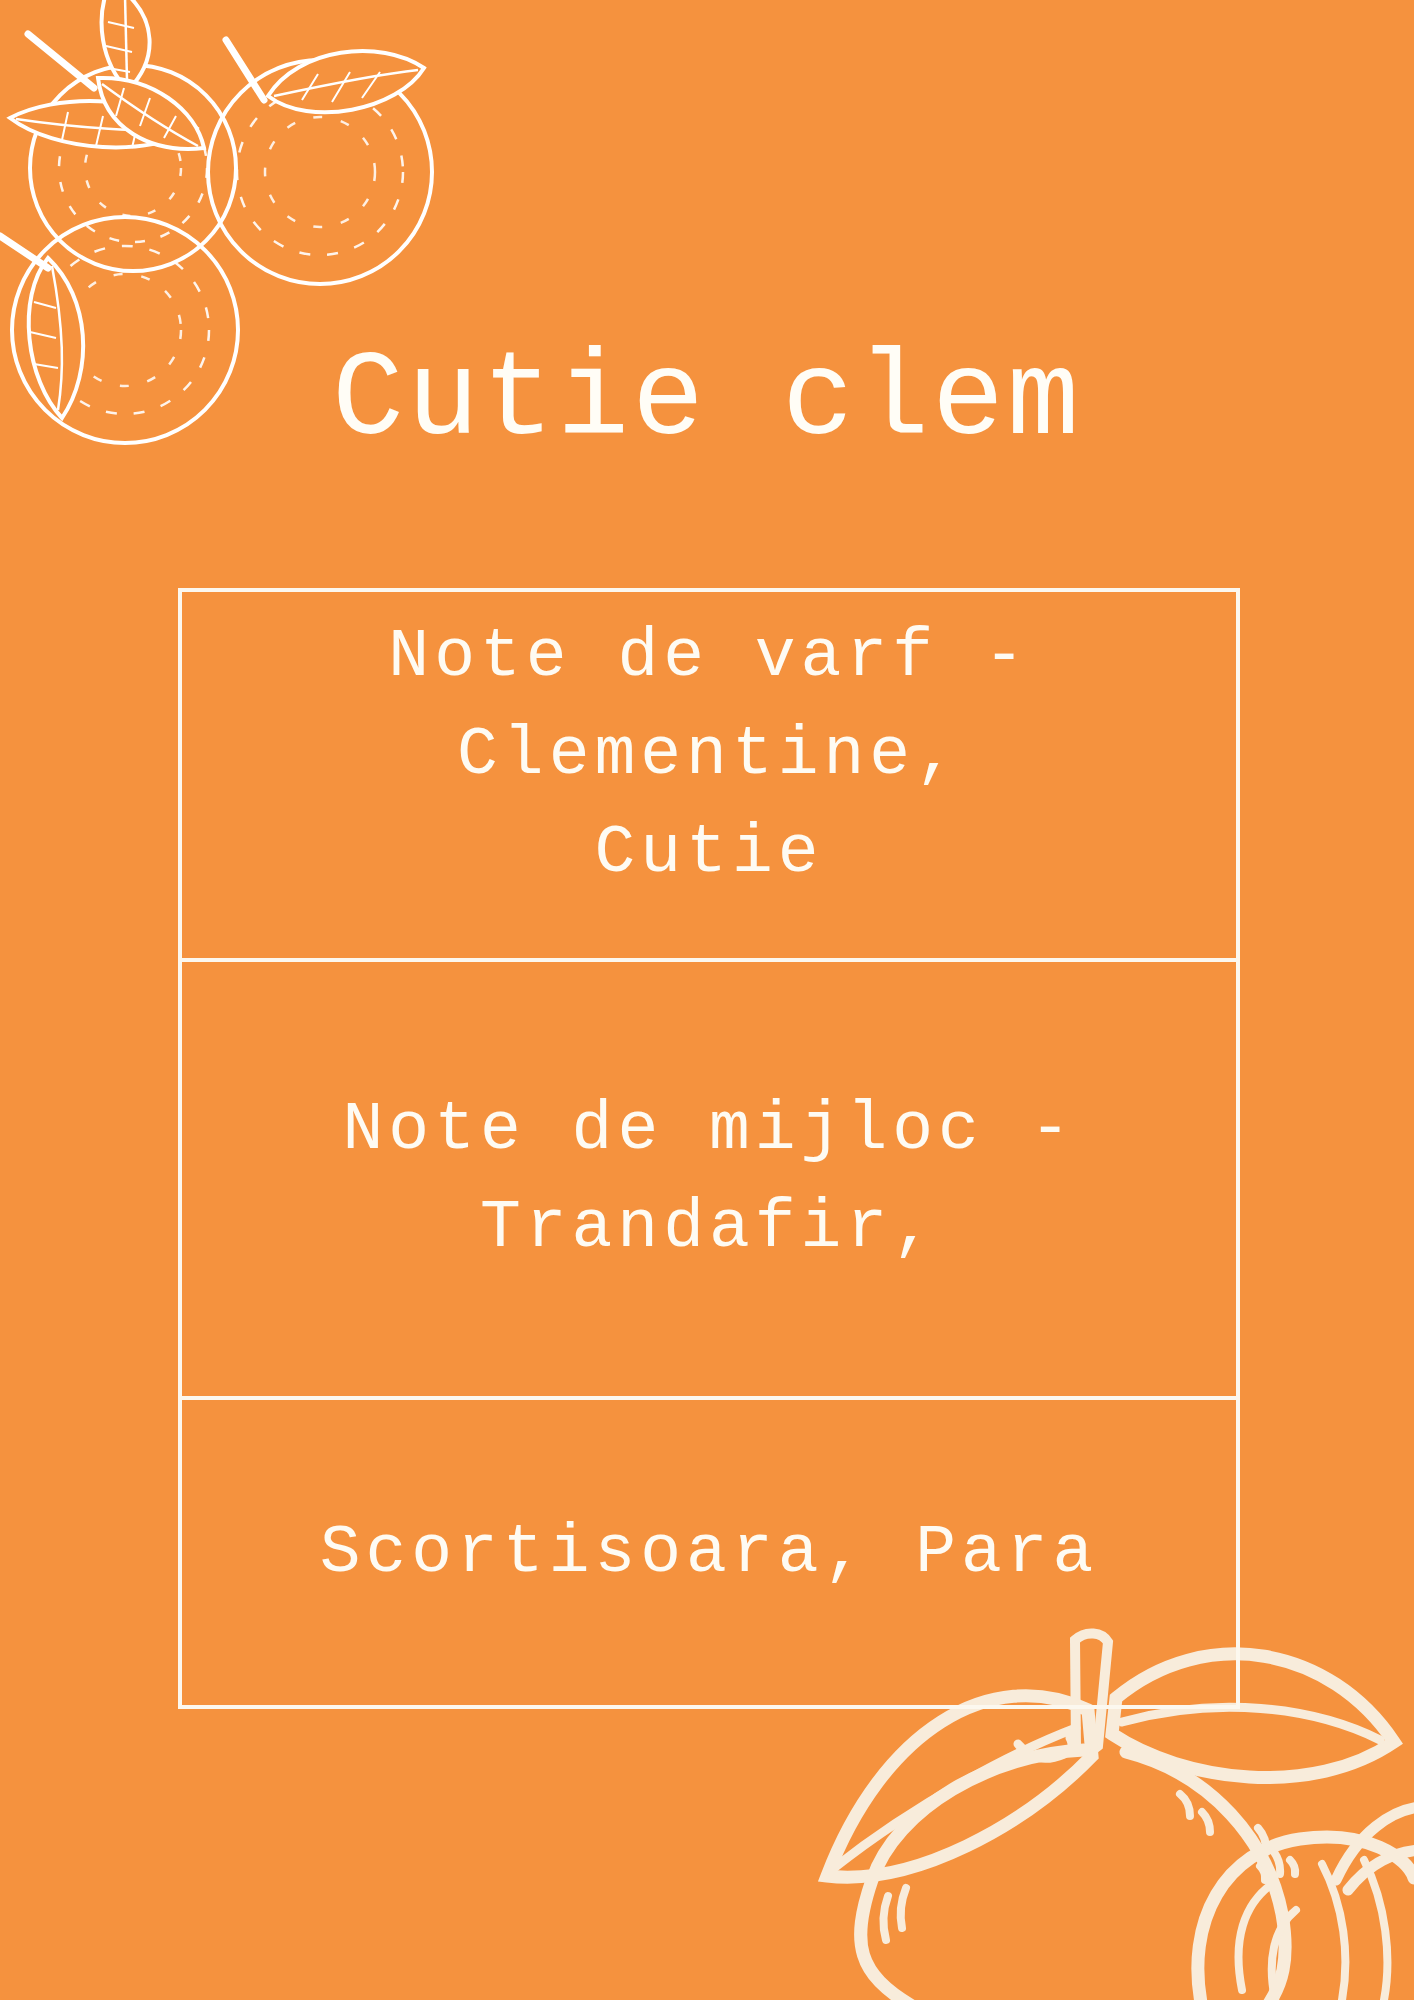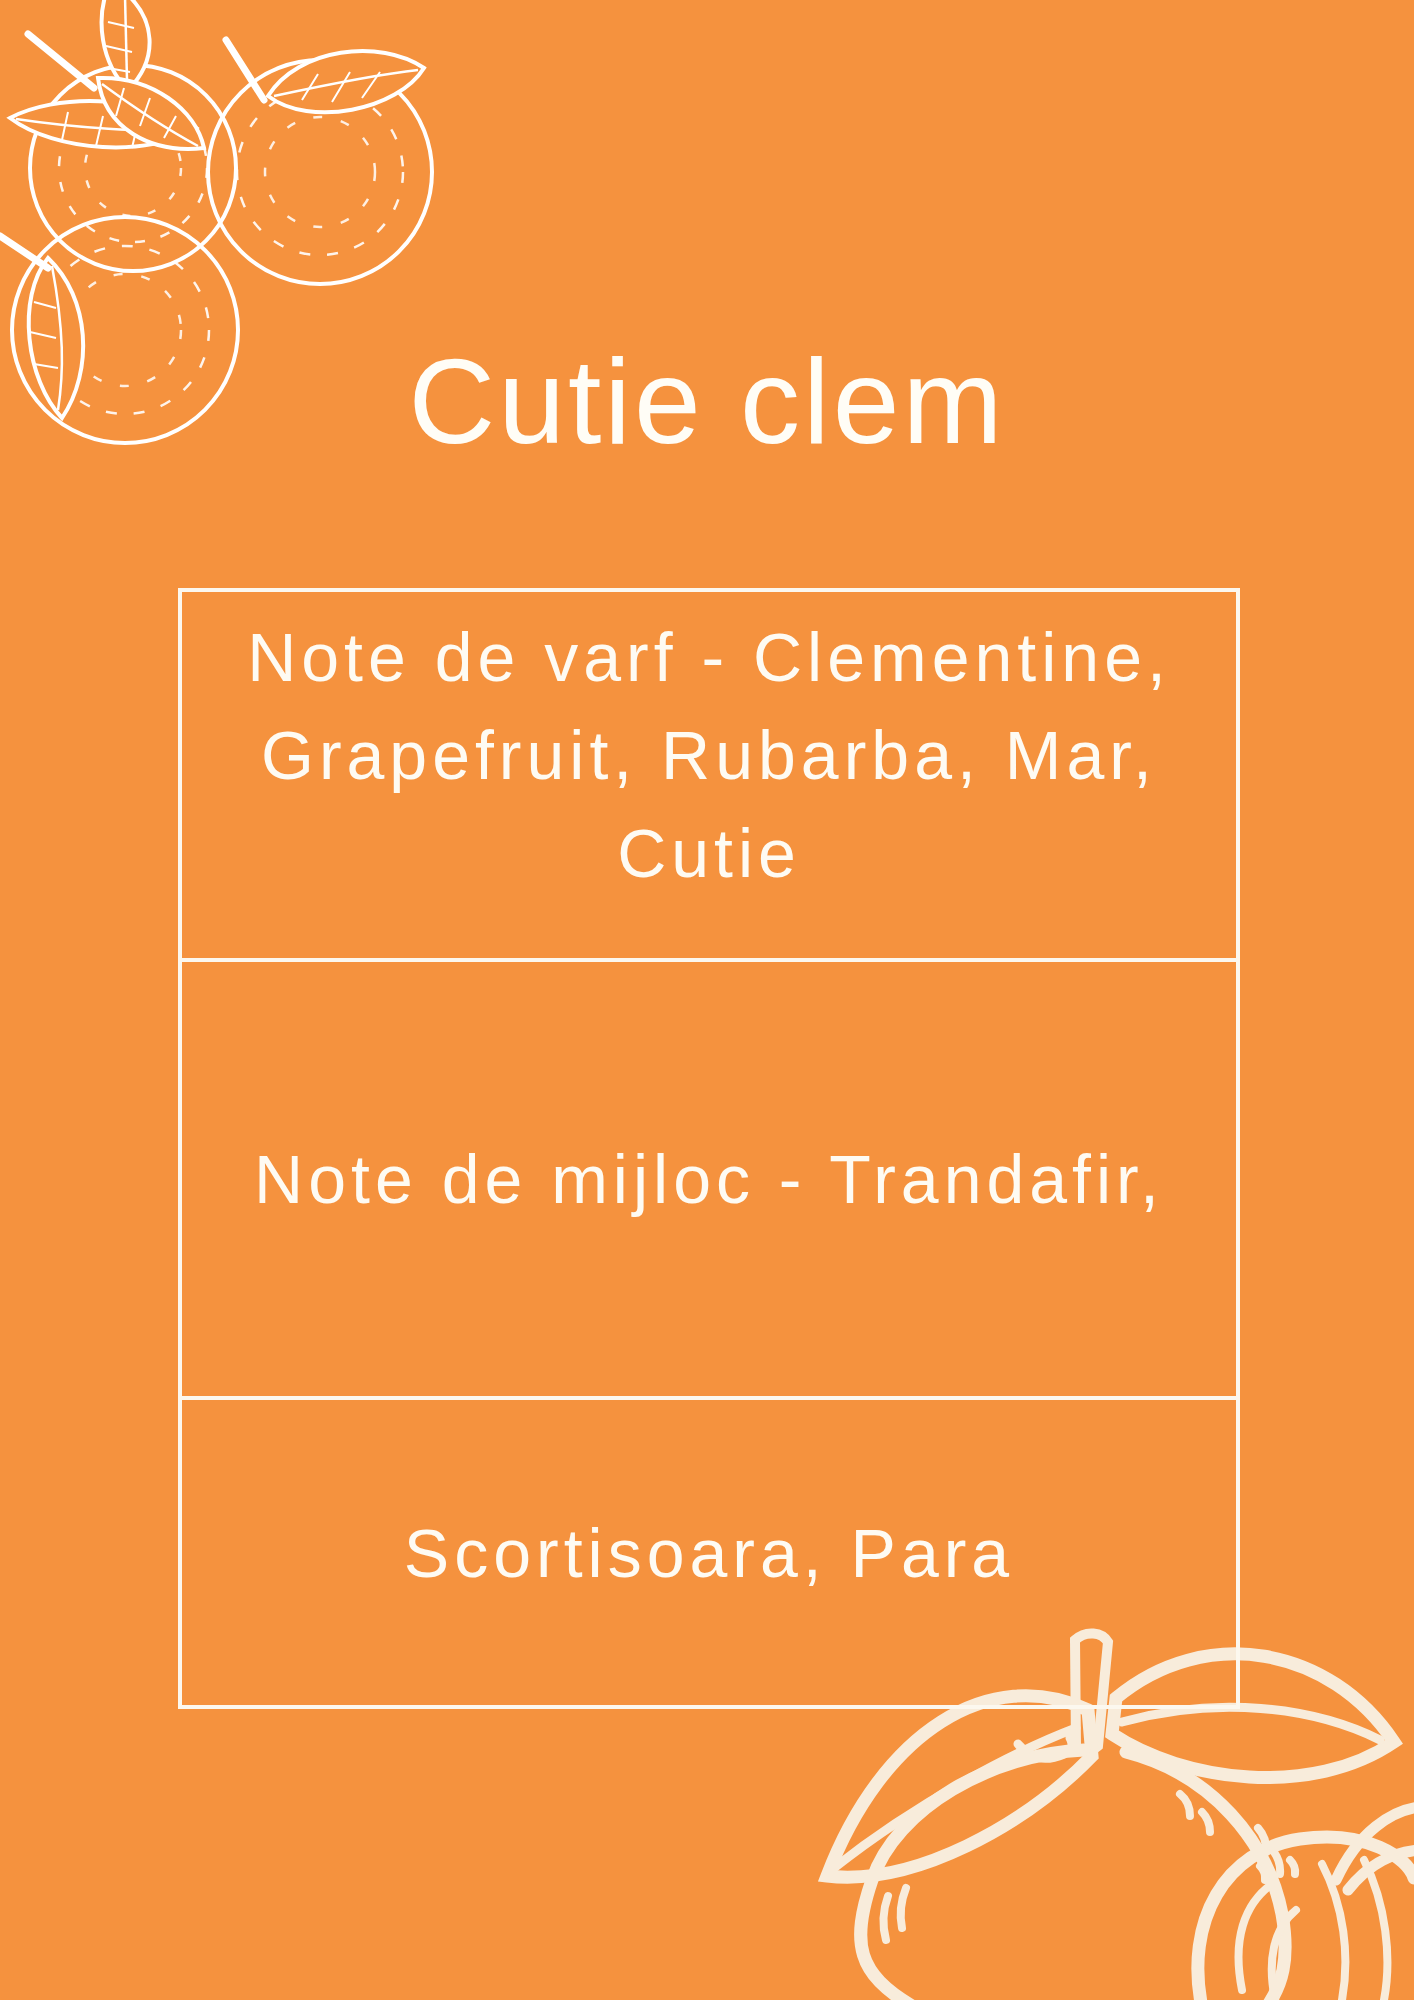--- a/index.html
+++ b/index.html
@@ -7,21 +7,21 @@
     --line:#FCF8EF;
     --text:#FEFBF3;
     --cream:#F8ECDB;
   }
   html,body{margin:0;padding:0;background:#e8e8e8;}
   .canvas{
     position:relative;
     width:1414px;height:2000px;
     background:var(--orange);
     overflow:hidden;
-    font-family:Liberation Sans, sans-serif;
+    font-family:Liberation Mono, monospace;
   }
   .deco{position:absolute;pointer-events:none;}
   .deco.tl{left:0;top:0;}
   .deco.br{right:0;bottom:0;}
   .leaf{fill:var(--orange);}
   .page-title{
     position:absolute;
     top:341px;left:0;width:100%;
     margin:0;
     text-align:center;
@@ -136,21 +136,20 @@
       <path d="M728,330 C750,302 774,292 800,290"></path>
     </g>
   </svg>
 
   <h1 class="page-title">Cutie clem</h1>
 
   <div class="notes-table">
     <div class="note-row r1">
       <p>
         <span class="note-line">Note de varf - Clementine,</span>
-        <span class="note-line">Grapefruit, Rubarba, Mar,</span>
         <span class="note-line">Cutie</span>
       </p>
     </div>
     <div class="note-row r2">
       <p>
         <span class="note-line">Note de mijloc - Trandafir,</span>
       </p>
     </div>
     <div class="note-row r3">
       <p>

